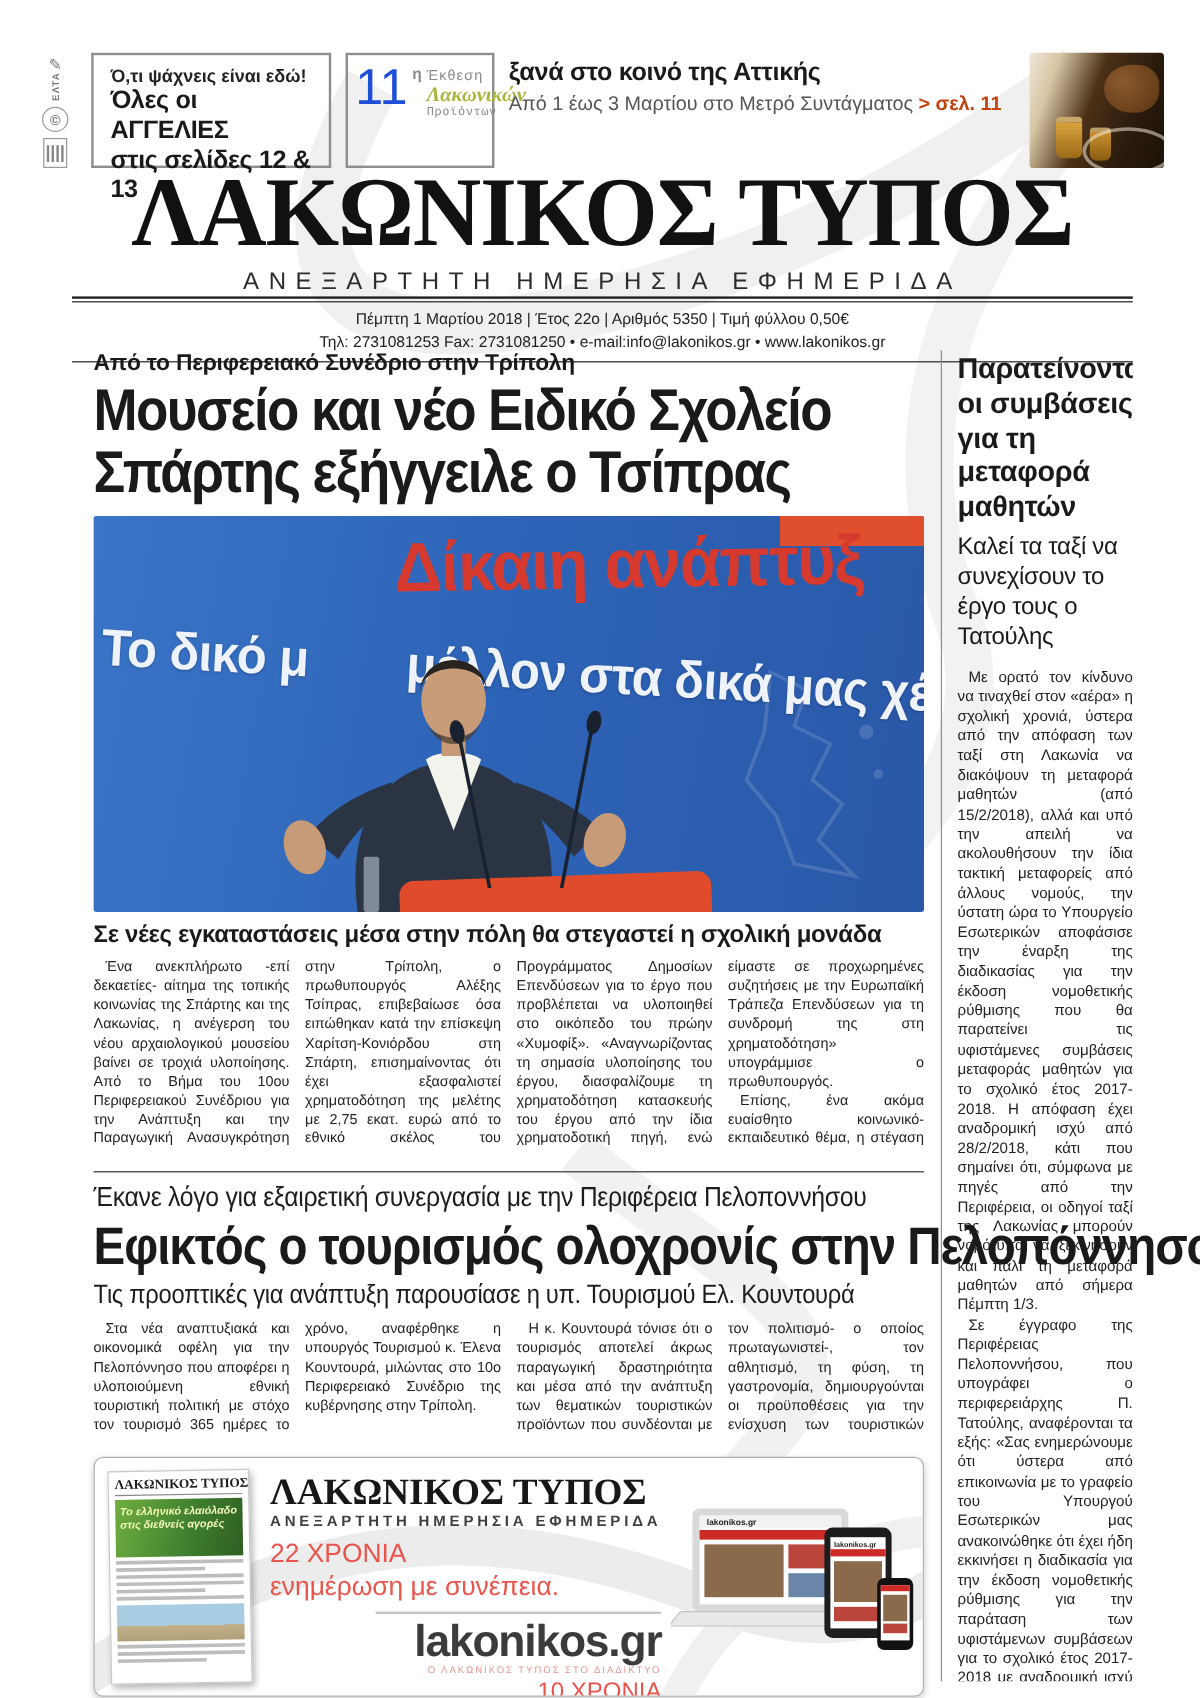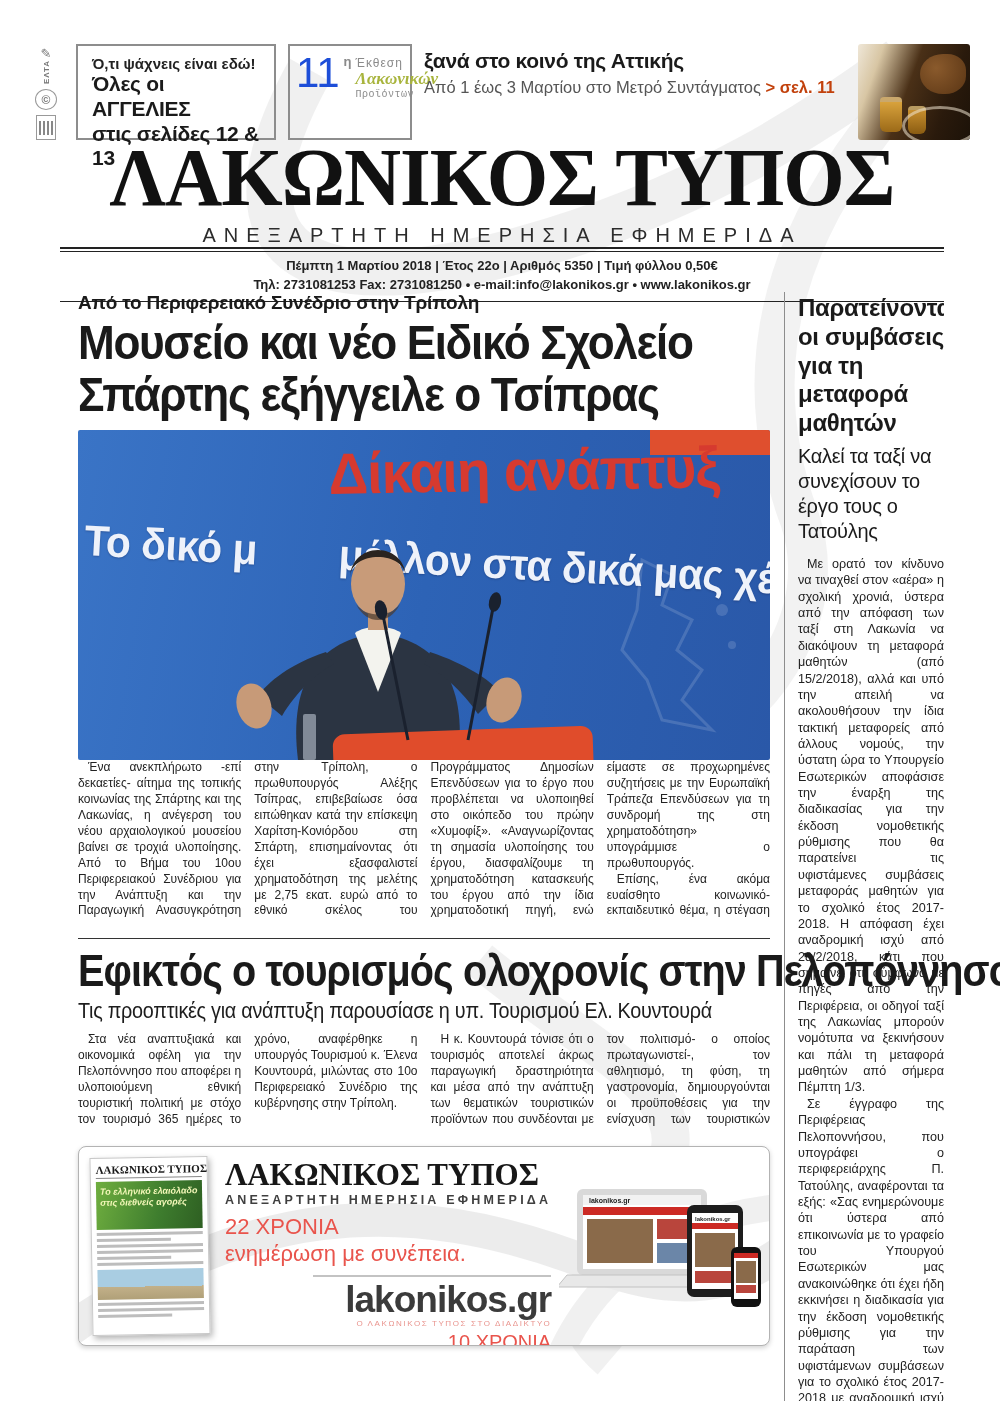--- a/index.html
+++ b/index.html
@@ -40,21 +40,21 @@
   .bread{position:absolute;right:4px;top:10px;width:46px;height:40px;border-radius:50% 40% 45% 50%;background:radial-gradient(circle at 35% 35%,#8a5a2c,#5a3514);}
   .basket-line{position:absolute;right:-8px;bottom:-6px;width:70px;height:34px;border-radius:50%;border:3px solid rgba(240,230,210,.55);}
 
   
   .masthead{position:absolute;top:138px;left:60px;right:56px;text-align:center;}
   .mast-title{margin:0;font-family:"Liberation Serif",serif;font-weight:bold;font-size:79px;line-height:1.0;
       letter-spacing:-1px;color:#111;transform:scaleY(1.04);}
   .mast-sub{font-size:20px;letter-spacing:8px;color:#2c2c2c;margin-top:7px;}
   .dateline-wrap{position:absolute;top:247px;left:60px;right:56px;text-align:center;border-top:2px solid #222;}
   .dateline-inner{border-top:1px solid #222;margin-top:2px;padding:5px 0 6px;border-bottom:1px solid #222;}
-  .dl{font-size:13px;font-weight:bold;color:#222;line-height:1.45;}
+  .dl{font-size:13px;font-weight:normal;color:#222;line-height:1.45;}
 
   
   .content{position:absolute;top:292px;left:60px;right:56px;bottom:14px;display:flex;z-index:1;}
   .main-col{width:706px;box-sizing:border-box;padding-right:14px;margin-left:18px;}
   .side-col{flex:1;border-left:1px solid #8d8d8d;box-sizing:border-box;padding-left:13px;overflow:hidden;}
 
   .kicker{font-size:19px;font-weight:bold;letter-spacing:-.2px;}
   .headline{margin:3px 0 9px;font-size:49px;font-weight:bold;line-height:1.06;letter-spacing:-1.5px;}
   .cond{display:inline-block;transform:scaleX(.9);transform-origin:0 50%;white-space:nowrap;}
 
@@ -222,28 +222,30 @@
         <div class="glass"></div>
         <div class="podium"></div>
         <svg class="mics" width="700" height="330" viewBox="0 0 700 330">
           <line x1="330" y1="310" x2="305" y2="185" stroke="#1a212e" stroke-width="3"></line>
           <ellipse cx="303" cy="180" rx="6" ry="10" fill="#1a212e" transform="rotate(-12 303 180)"></ellipse>
           <line x1="390" y1="310" x2="415" y2="178" stroke="#1a212e" stroke-width="3"></line>
           <ellipse cx="417" cy="172" rx="6" ry="10" fill="#1a212e" transform="rotate(12 417 172)"></ellipse>
         </svg>
       </div>
 
+      <div class="caption">Σε νέες εγκαταστάσεις μέσα στην πόλη θα στεγαστεί η σχολική μονάδα</div>
 
       <div class="body lead-body">
         <p>Ένα ανεκπλήρωτο -επί δεκαετίες- αίτημα της τοπικής κοινωνίας της Σπάρτης και της Λακωνίας, η ανέγερση του νέου αρχαιολογικού μουσείου βαίνει σε τροχιά υλοποίησης. Από το Βήμα του 10ου Περιφερειακού Συνέδριου για την Ανάπτυξη και την Παραγωγική Ανασυγκρότηση στην Τρίπολη, ο πρωθυπουργός Αλέξης Τσίπρας, επιβεβαίωσε όσα ειπώθηκαν κατά την επίσκεψη Χαρίτση-Κονιόρδου στη Σπάρτη, επισημαίνοντας ότι έχει εξασφαλιστεί χρηματοδότηση της μελέτης με 2,75 εκατ. ευρώ από το εθνικό σκέλος του Προγράμματος Δημοσίων Επενδύσεων για το έργο που προβλέπεται να υλοποιηθεί στο οικόπεδο του πρώην «Χυμοφίξ». «Αναγνωρίζοντας τη σημασία υλοποίησης του έργου, διασφαλίζουμε τη χρηματοδότηση κατασκευής του έργου από την ίδια χρηματοδοτική πηγή, ενώ είμαστε σε προχωρημένες συζητήσεις με την Ευρωπαϊκή Τράπεζα Επενδύσεων για τη συνδρομή της στη χρηματοδότηση» υπογράμμισε ο πρωθυπουργός.</p>
         <p><span>Επίσης, ένα ακόμα ευαίσθητο κοινωνικό-εκπαιδευτικό θέμα, η στέγαση του Ειδικού Σχολείου Σπάρτης σε νέες εγκαταστάσεις, φαίνεται ότι εκπληρώνεται, δια στόματος Αλέξη Τσίπρα.</span> </p>
       </div>
 
       <hr class="divider">
 
+      <div class="kicker2"><span class="cond">Έκανε λόγο για εξαιρετική συνεργασία με την Περιφέρεια Πελοποννήσου</span></div>
       <h3 class="headline2"><span class="cond">Εφικτός ο τουρισμός ολοχρονίς στην Πελοπόννησο</span></h3>
       <div class="subhead2"><span class="cond">Τις προοπτικές για ανάπτυξη παρουσίασε η υπ. Τουρισμού Ελ. Κουντουρά</span></div>
 
       <div class="body short-body">
         <p>Στα νέα αναπτυξιακά και οικονομικά οφέλη για την Πελοπόννησο που αποφέρει η υλοποιούμενη εθνική τουριστική πολιτική με στόχο τον τουρισμό 365 ημέρες το χρόνο, αναφέρθηκε η υπουργός Τουρισμού κ. Έλενα Κουντουρά, μιλώντας στο 10ο Περιφερειακό Συνέδριο της κυβέρνησης στην Τρίπολη.</p>
         <p><span>Η κ. Κουντουρά τόνισε ότι ο τουρισμός αποτελεί άκρως παραγωγική δραστηριότητα και μέσα από την ανάπτυξη των θεματικών τουριστικών προϊόντων που συνδέονται με τον πολιτισμό- ο οποίος πρωταγωνιστεί-, τον αθλητισμό, τη φύση, τη γαστρονομία, δημιουργούνται οι προϋποθέσεις για την ενίσχυση των τουριστικών ροών όλο το χρόνο και για την επίτευξη της βιώσιμης και δίκαιης ανάπτυξης.</span> </p>
       </div>
 
       <div class="ad">
         <svg class="ad-swirl" width="700" height="200" viewBox="0 0 700 200">

